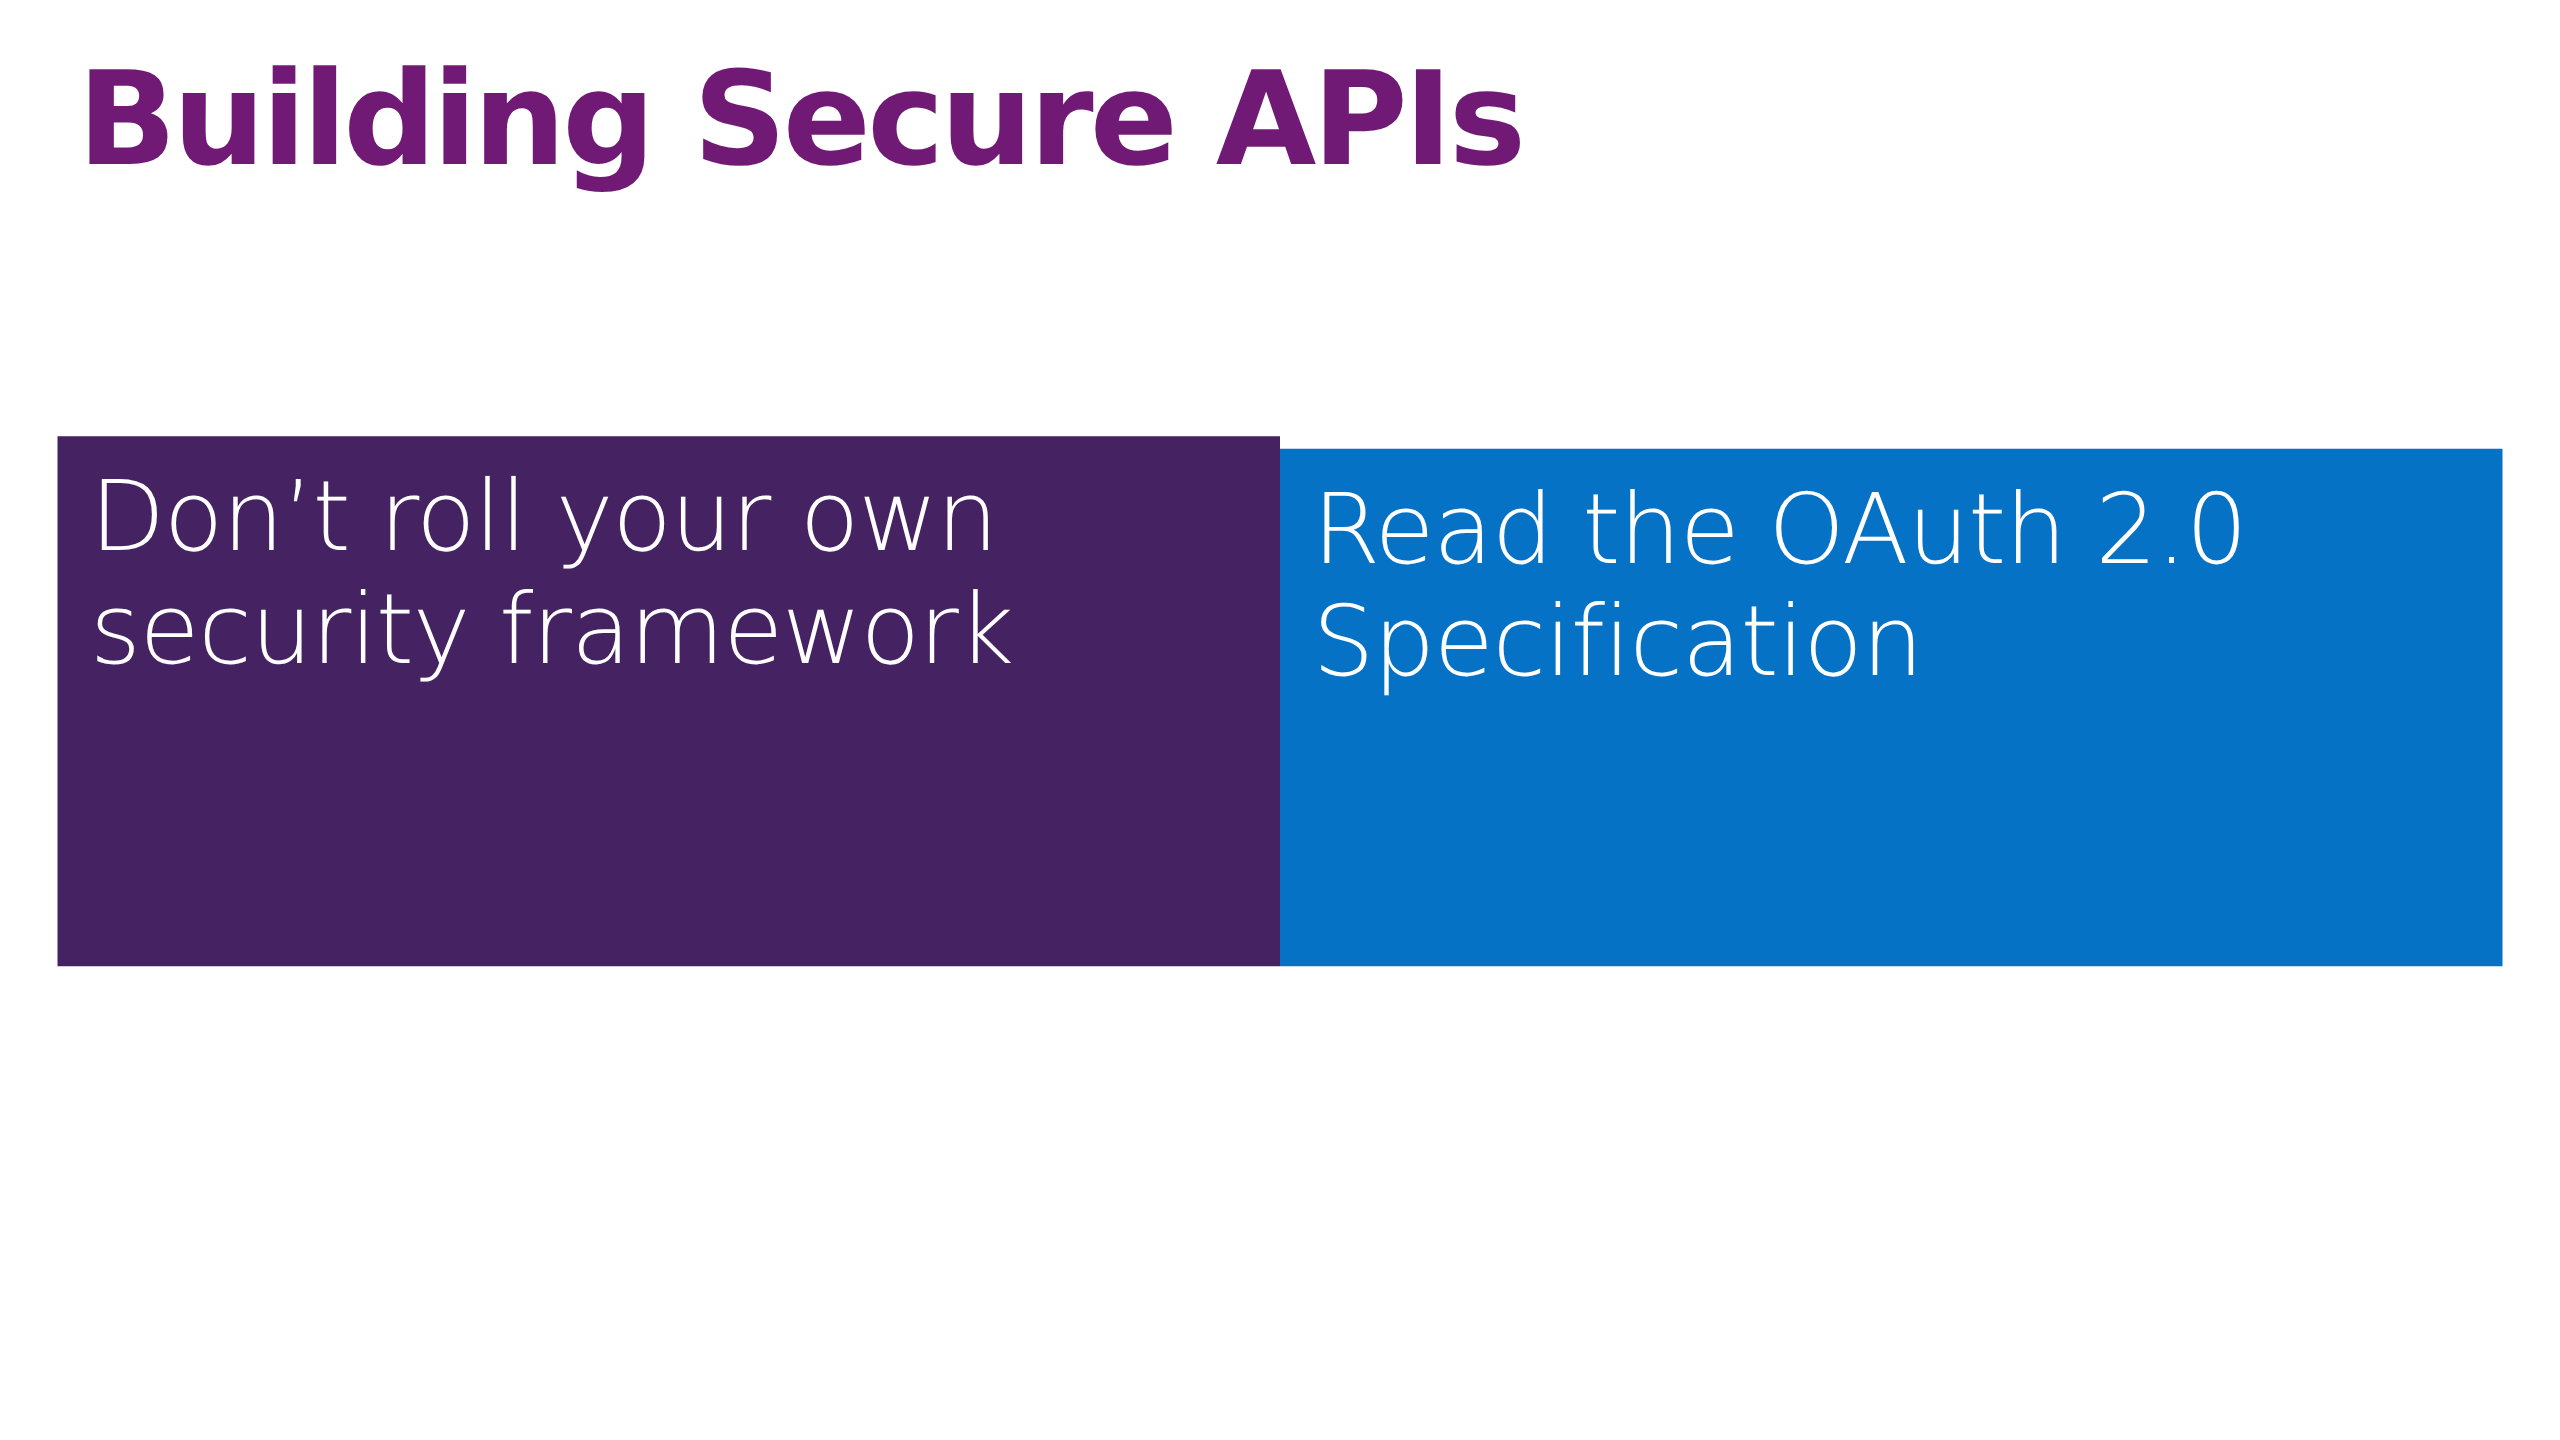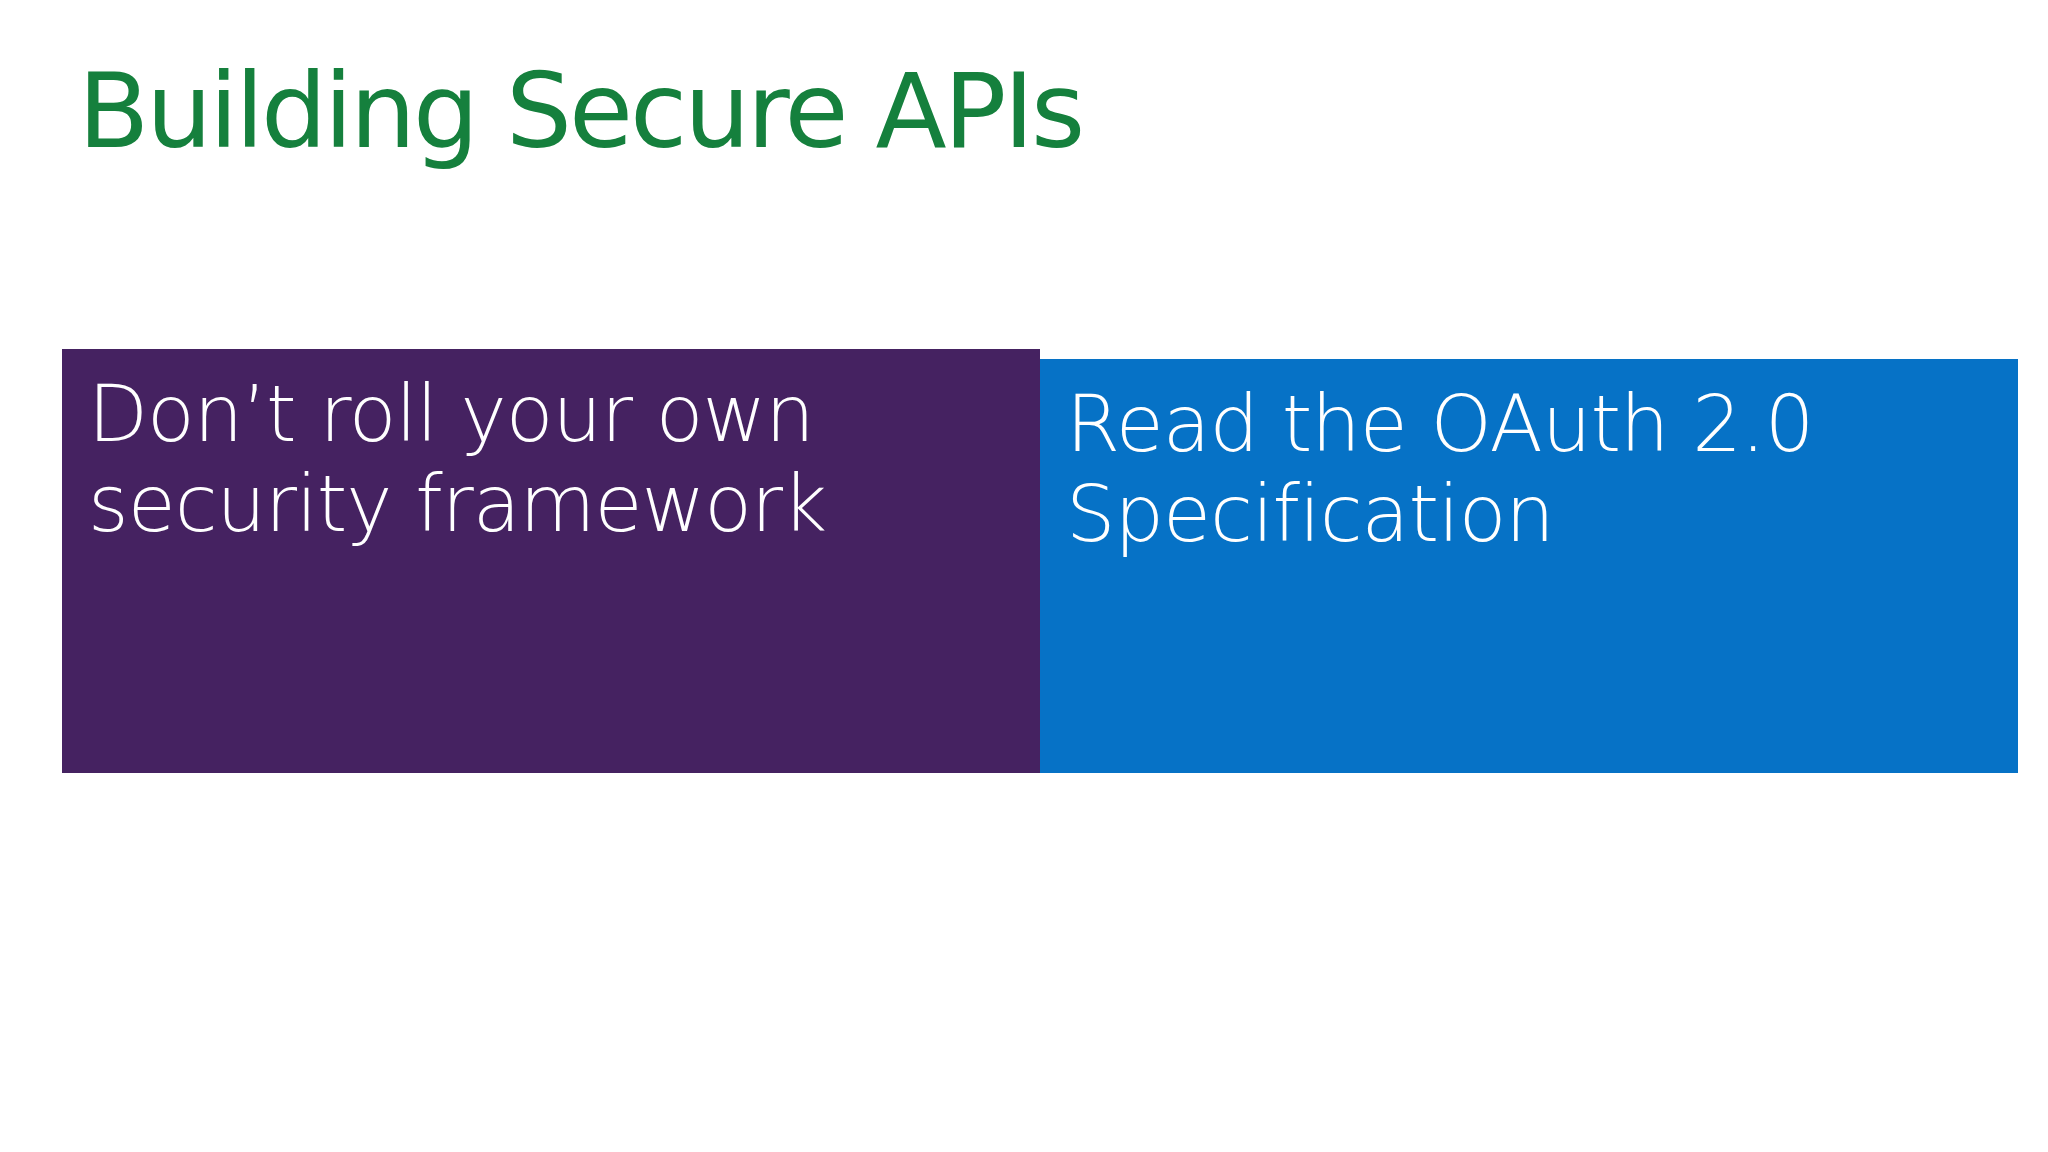--- a/index.html
+++ b/index.html
@@ -14,30 +14,30 @@
     position: relative;
     width: 2048px;
     height: 1152px;
     background: #ffffff;
     font-family: "DejaVu Sans", "Liberation Sans", sans-serif;
   }
   .slide-title {
     position: absolute;
     left: 62px;
     top: 30px;
-    margin: 16px;
+    margin: 0;
     font-size: 104px;
-    font-weight: 400;
+    font-weight: 700;
     letter-spacing: -3px;
     line-height: 1.25;
-    color: #15803d;
+    color: #701a75;
   }
   .content-boxes {
     position: absolute;
-    left: 62px;
+    left: 46px;
     top: 349px;
     width: 1956px;
     height: 424px;
     display: flex;
     flex-direction: row;
   }
   .content-box {
     flex: 1 1 0;
     box-sizing: border-box;
     padding: 20px 26px;

